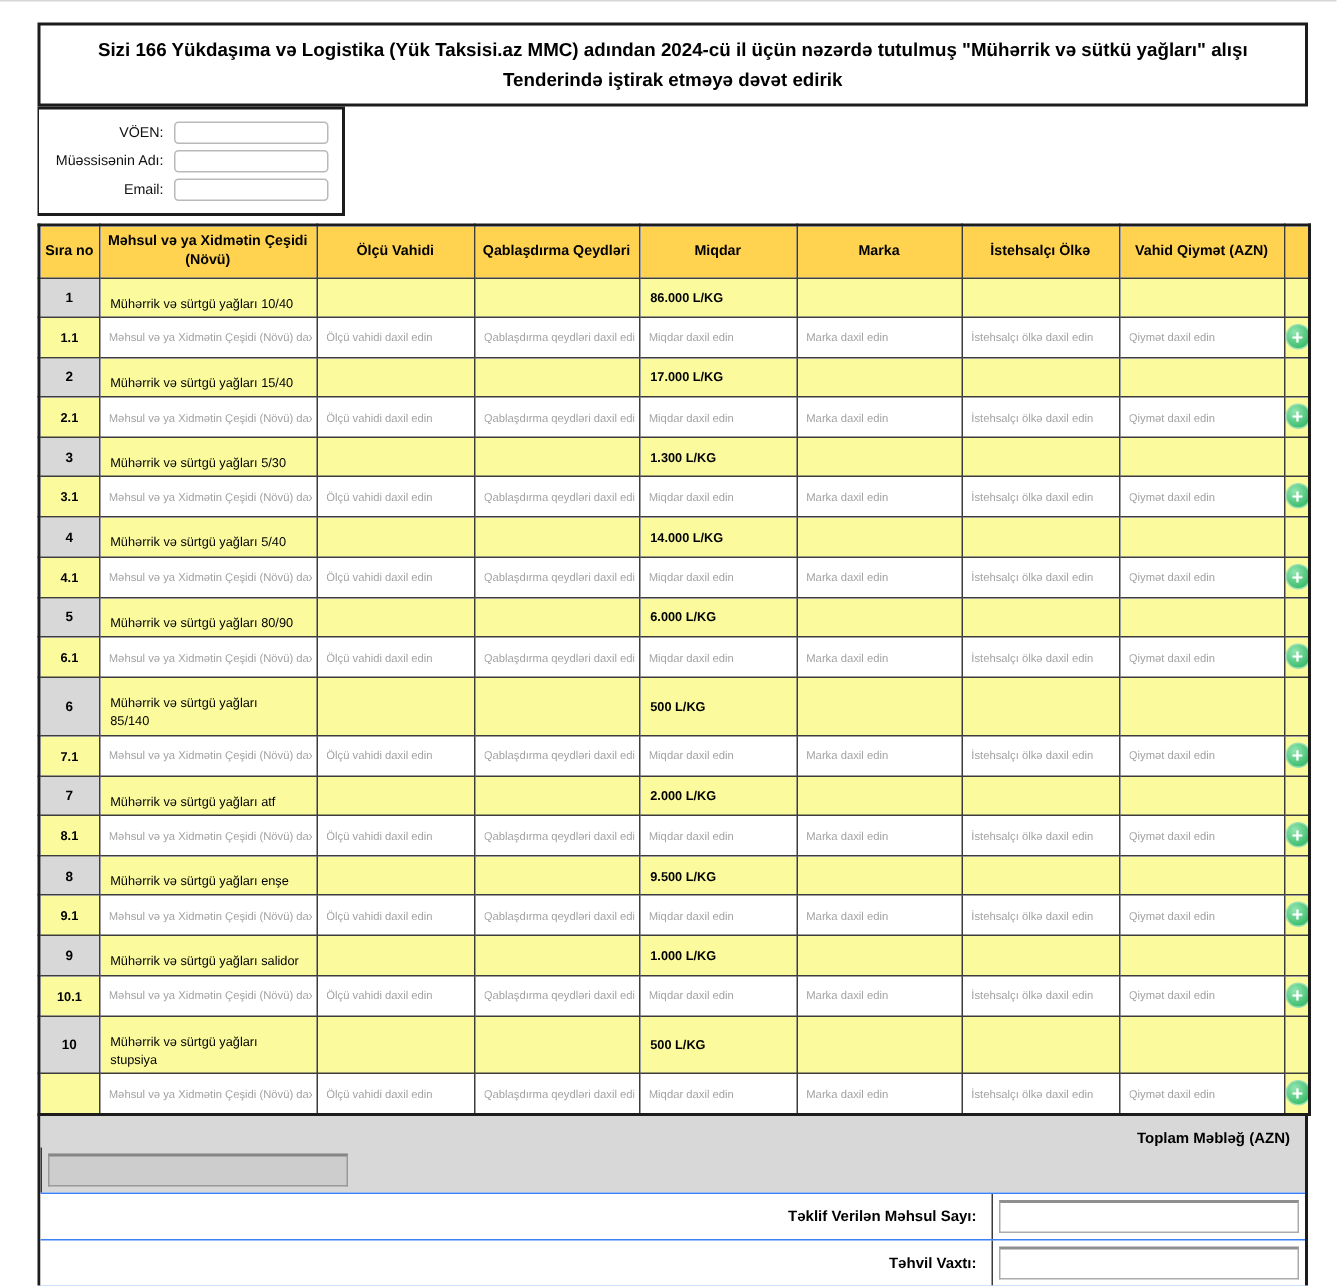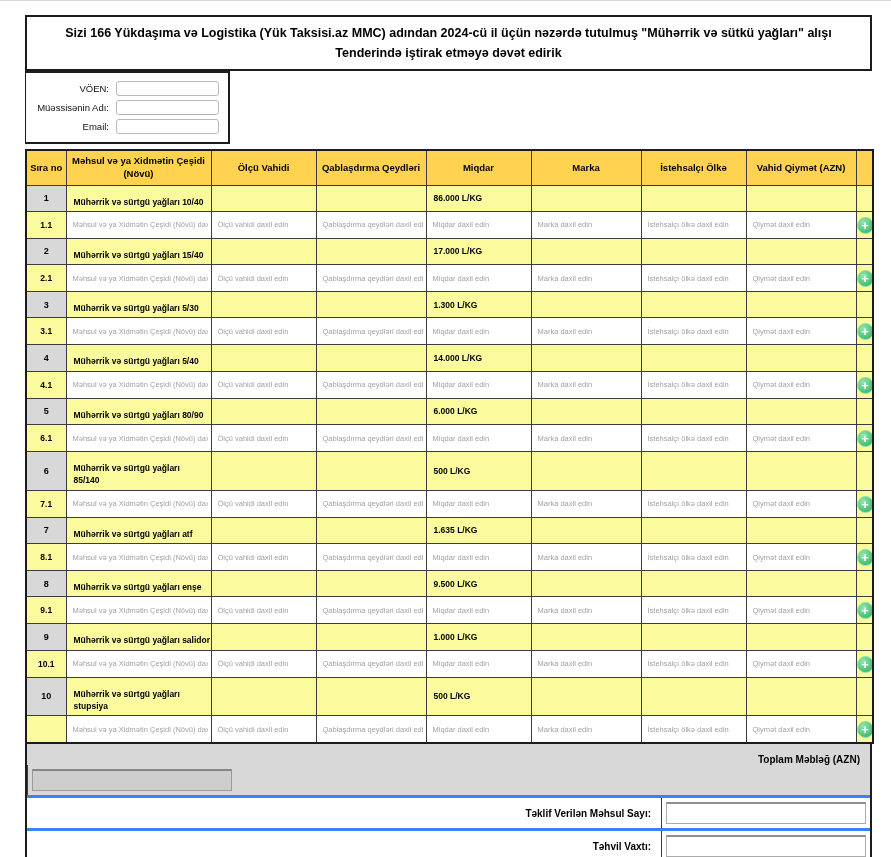--- a/index.html
+++ b/index.html
@@ -21,41 +21,41 @@
   .info-input { width: 103px; height: 15px; border: 1px solid #b9b9b9; border-radius: 3px; background: #fff; font-size: 9px; padding: 0 3px; }
 
   
   table { border-collapse: collapse; table-layout: fixed; width: 847px; margin: 5px 19px 0 25px; border: 2px solid #1c1c1c; }
   th, td { border: 1px solid #3c3c3c; overflow: hidden; }
   thead th { background: #ffd34f; font-weight: bold; font-size: 9.5px; text-align: center; height: 35px; padding: 2px 3px; line-height: 1.3; }
   td.ylw { background: #fbfb9d; }
   td.gray { background: #d8d8d8; }
   td.c-sira { text-align: center; font-weight: bold; font-size: 9px; }
   tr.input td.c-sira { font-size: 8.5px; }
-  td.c-name { text-align: left; padding: 10px 3px 3px 7px; font-weight: bold; font-size: 8.5px; line-height: 1.45; }
+  td.c-name { text-align: left; padding: 10px 3px 3px 7px; font-weight: normal; font-size: 8.5px; line-height: 1.45; }
   td.c-qty { text-align: left; padding-left: 7px; font-weight: bold; font-size: 8.5px; }
   tr.product td { height: 26px; }
   tr.input td { height: 27px; background: #fff; }
   tr.input td.c-sira, tr.input td.c-plus { background: #fbfb9d; }
   td.c-plus { text-align: center; vertical-align: middle; padding: 0; }
   tr.input td input {
     width: 100%; height: 25px; border: 0; outline: 0; background: transparent;
     font-family: "Liberation Sans", sans-serif; font-size: 7.5px; color: #666; padding: 0 3px 0 6px;
   }
   tr.input td input::placeholder { color: #a2a2a2; opacity: 1; }
   .add-btn {
     width: 17px; height: 17px; border-radius: 50%; border: 1px solid #9adfb4; cursor: pointer;
     background: radial-gradient(circle at 35% 30%, #93e6b1, #3dbd6d 75%);
     color: #fff; font-weight: bold; font-size: 13px; line-height: 13px; padding: 0;
     display: inline-flex; align-items: center; justify-content: center;
   }
 
   
   .summary { width: 847px; margin: 0 19px 0 25px; border: 2px solid #1c1c1c; border-top: 0; }
-  .sum-row { display: flex; align-items: stretch; border-top: 3px solid #3b82f6; background: #fff; }
+  .sum-row { display: flex; align-items: stretch; border-top: 1px solid #3b82f6; background: #fff; }
   .sum-row:first-child { border-top: 0; flex-direction: column; }
   .sum-label { flex: 1; text-align: right; font-weight: bold; font-size: 10px; padding: 10px 10px 0 0; }
   .sum-value { width: 209px; border-left: 1px solid #3c3c3c; padding: 3px 4px; display: flex; align-items: center; height: 30px; }
   .sum-input { width: 100%; height: 22px; background: #fff; border: 1px solid #ababab; border-top: 2px solid #8f8f8f; font-size: 9px; padding: 0 4px; }
   .sum-row.total { background: #d8d8d8; }
   .sum-row.total .sum-display { width: 100%; height: 22px; background: #cdcdcd; border: 1px solid #9a9a9a; border-top: 2px solid #858585; }
 </style>
 </head>
 <body>
 
@@ -234,21 +234,21 @@
         <td><input type="text" placeholder="Marka daxil edin" style=""></td>
         <td><input type="text" placeholder="İstehsalçı ölkə daxil edin" style=""></td>
         <td><input type="text" placeholder="Qiymət daxil edin" style=""></td>
         <td class="c-plus"><button class="add-btn">+</button></td>
       </tr>
       <tr class="product">
         <td class="c-sira gray">7</td>
         <td class="c-name ylw" style="white-space: nowrap;">Mühərrik və sürtgü yağları atf</td>
         <td class="ylw"></td>
         <td class="ylw"></td>
-        <td class="c-qty ylw">1.635 L/KG</td>
+        <td class="c-qty ylw">2.000 L/KG</td>
         <td class="ylw"></td>
         <td class="ylw"></td>
         <td class="ylw"></td>
         <td class="ylw c-plus"></td>
       </tr>
       <tr class="input">
         <td class="c-sira ylw">8.1</td>
         <td><input type="text" placeholder="Məhsul və ya Xidmətin Çeşidi (Növü) daxil edin" style=""></td>
         <td><input type="text" placeholder="Ölçü vahidi daxil edin" style=""></td>
         <td><input type="text" placeholder="Qablaşdırma qeydləri daxil edin" style=""></td>

